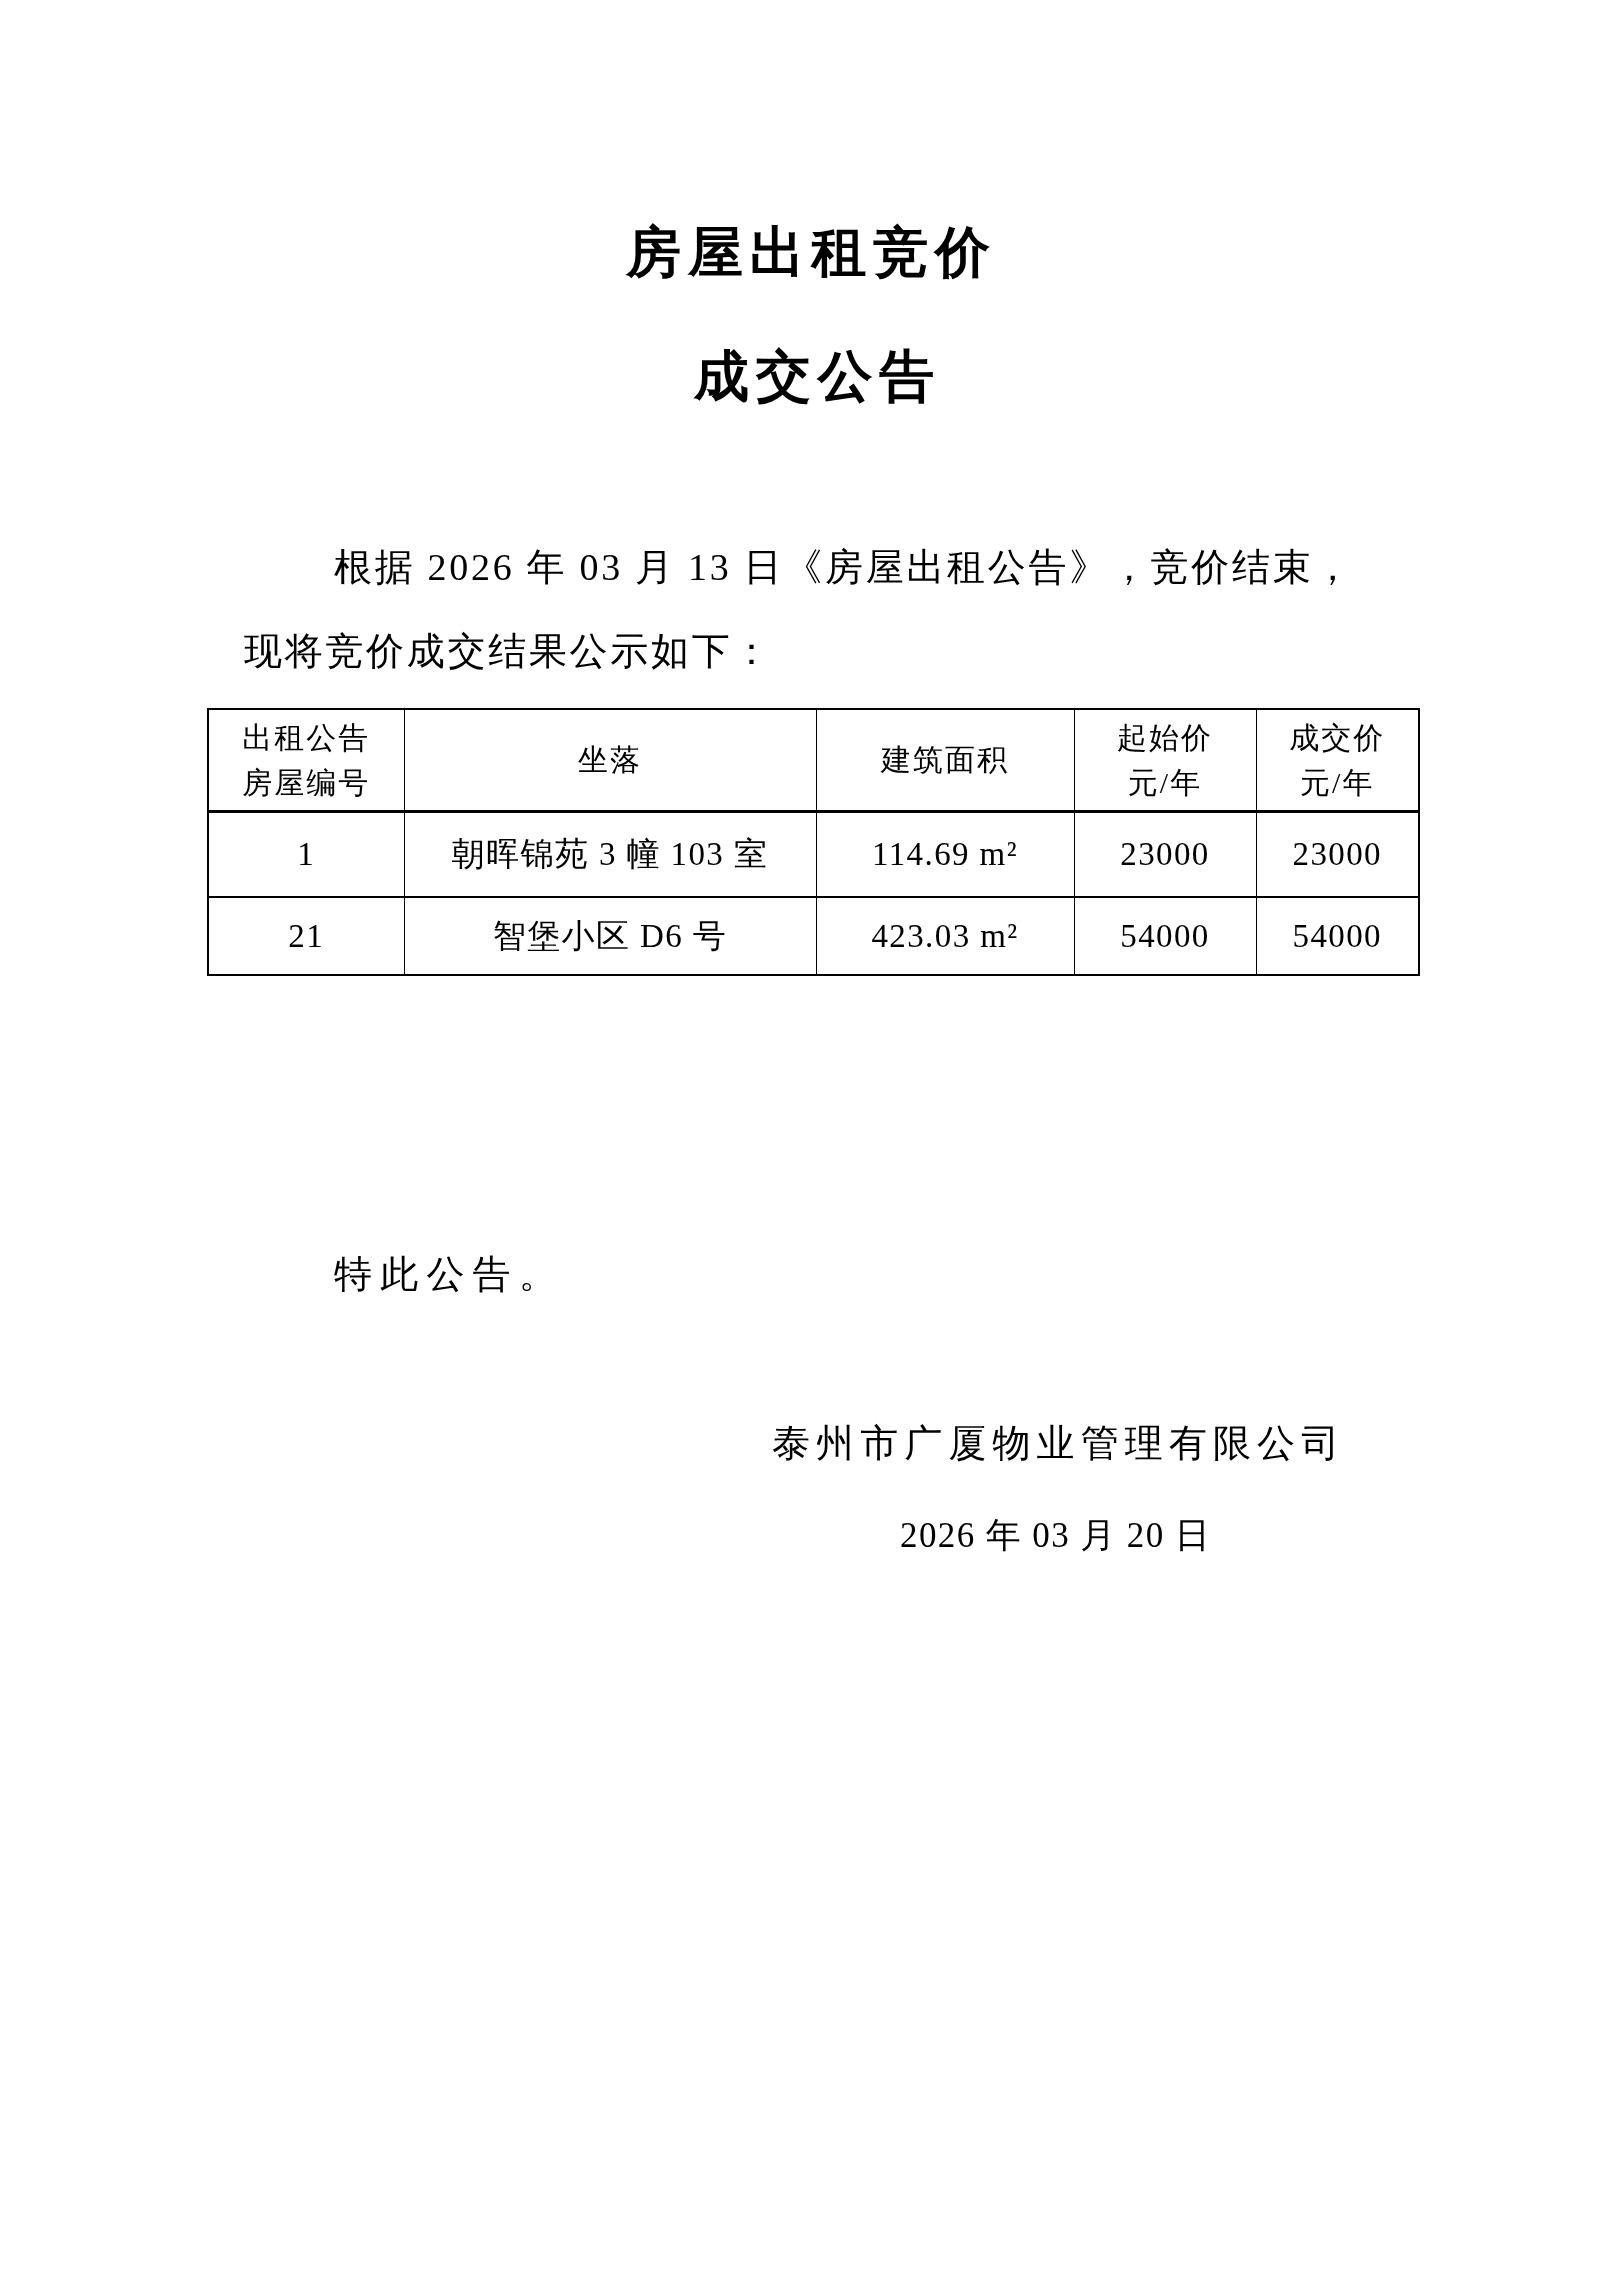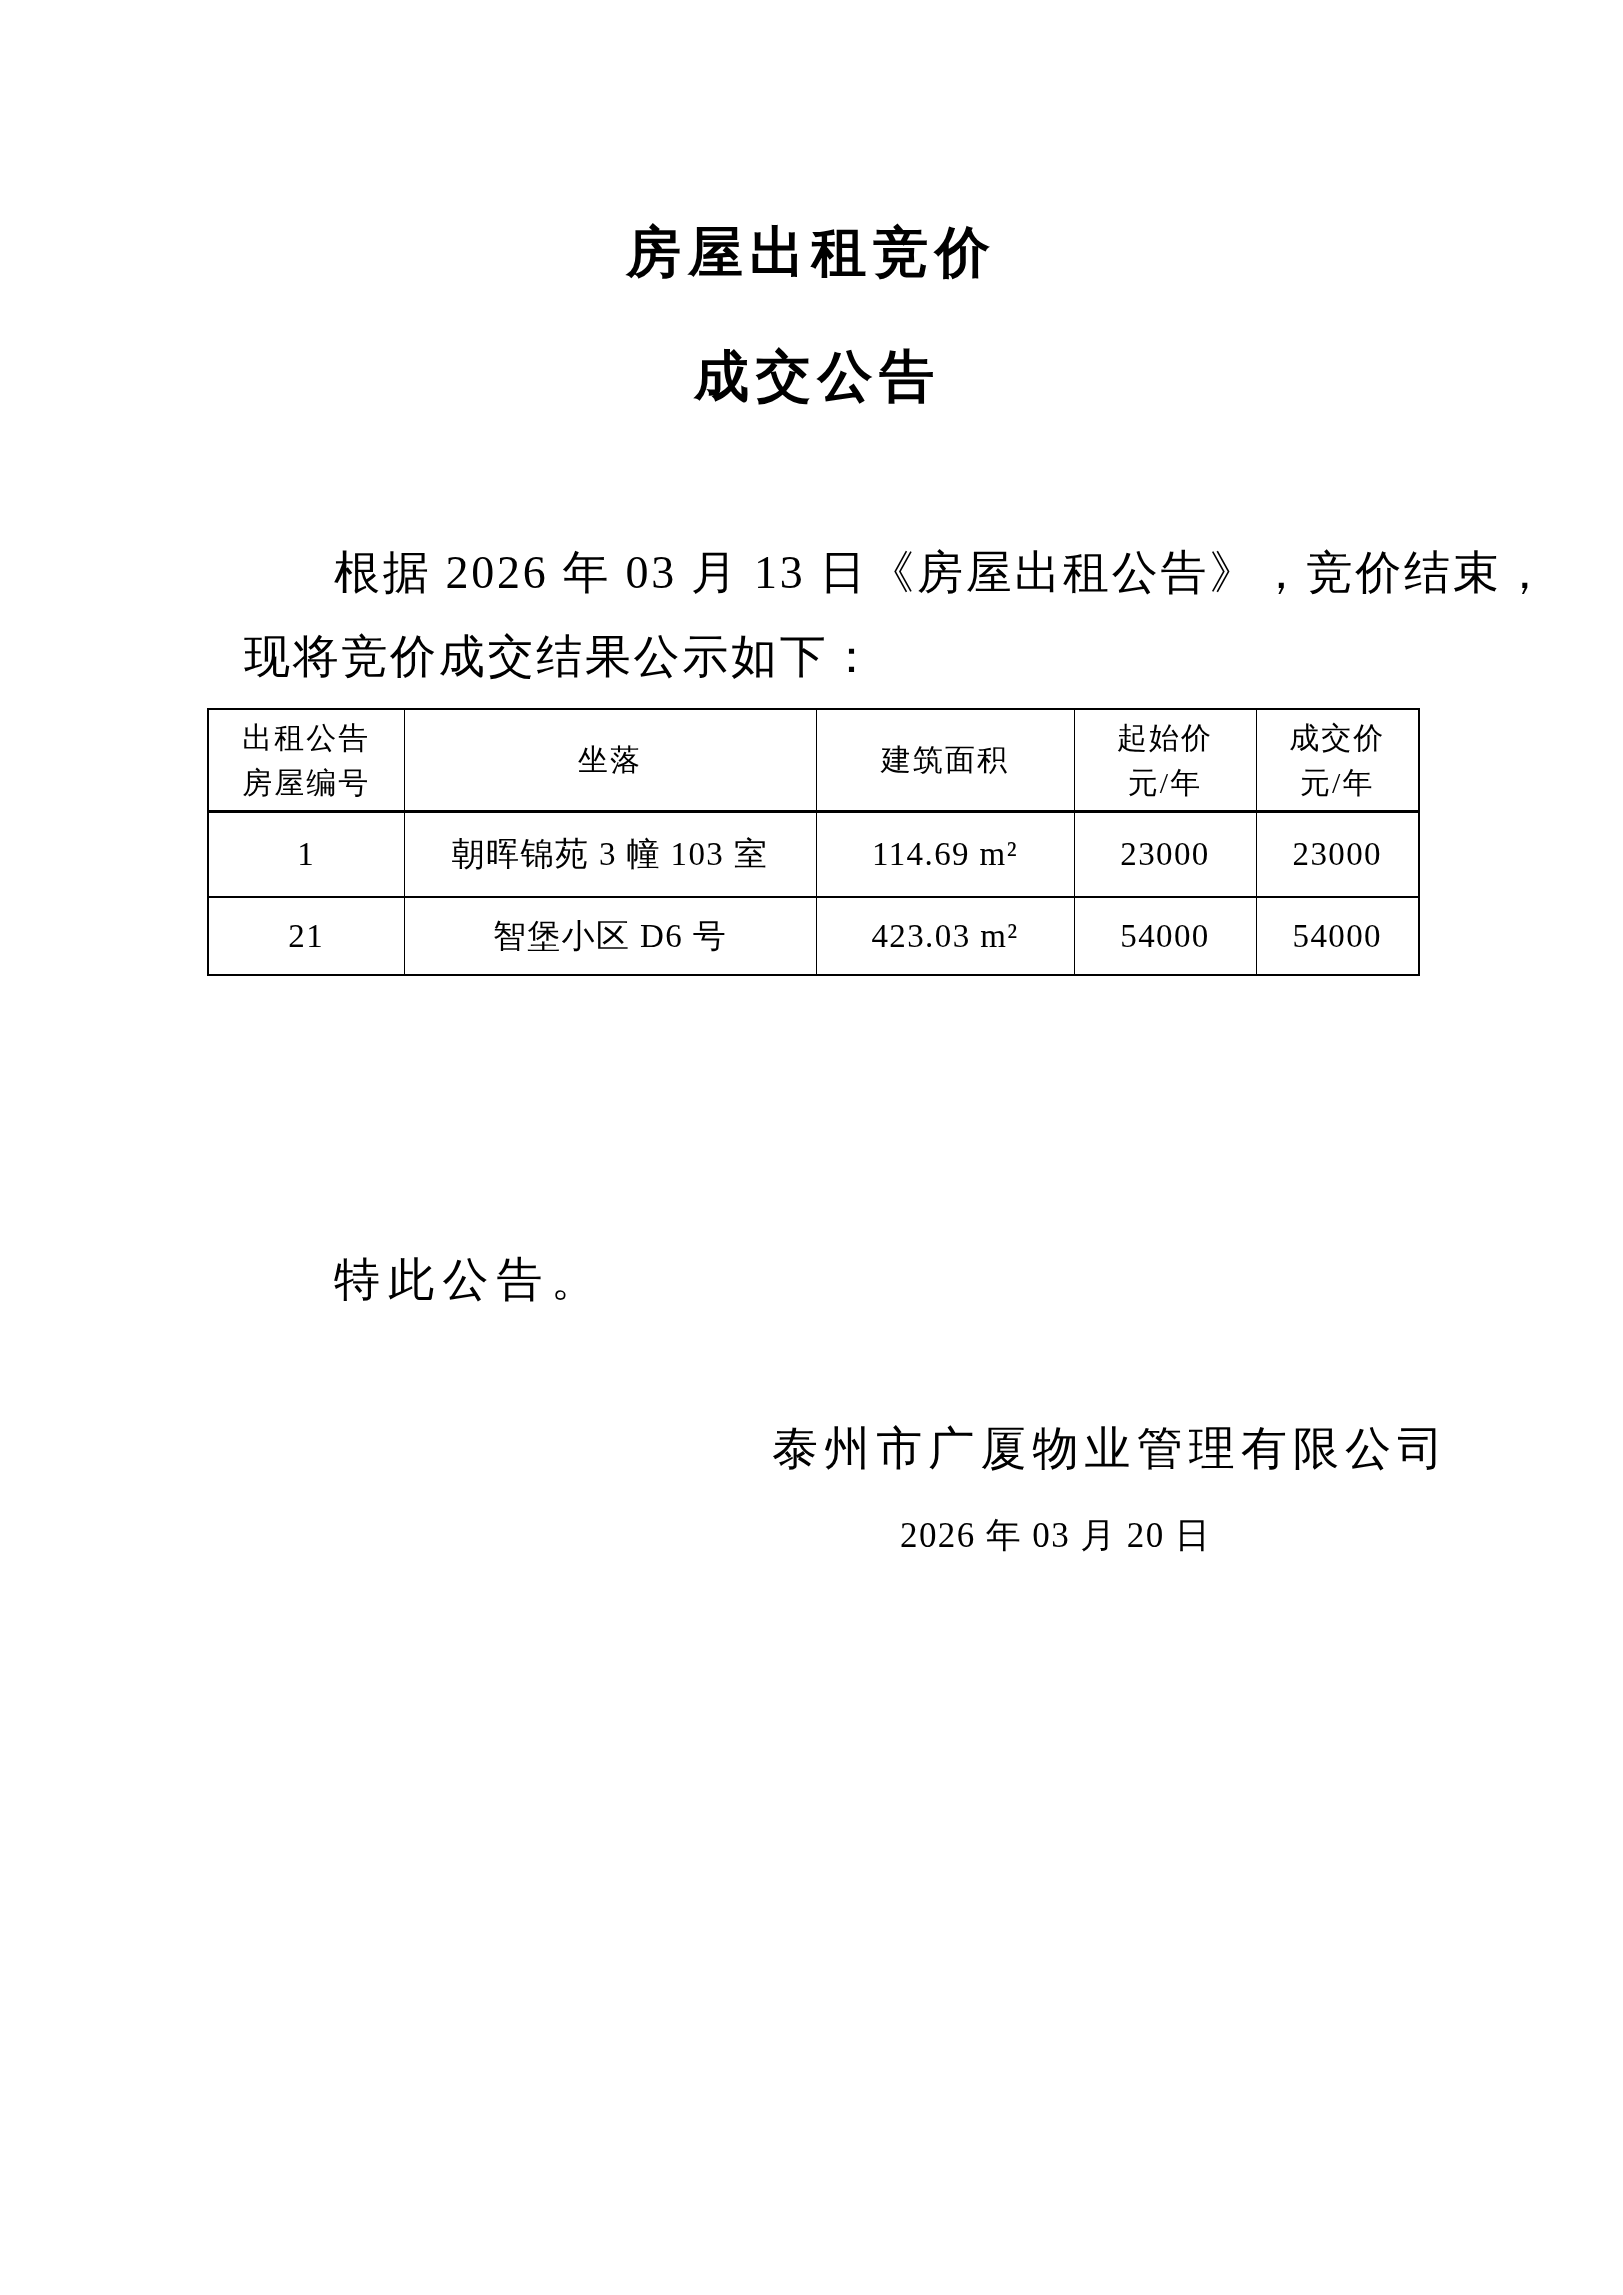--- a/index.html
+++ b/index.html
@@ -20,21 +20,21 @@
     font-size: 55px;
     font-weight: 700;
     letter-spacing: 6.8px;
     line-height: 1.2;
     white-space: nowrap;
   }
   .title-line.first  { top: 220px; }
   .title-line.second { top: 344px; padding-left: 6px; }
   .body-line {
     position: absolute;
-    font-size: 46px;
+    font-size: 38px;
     letter-spacing: 2.7px;
     line-height: 1.2;
     white-space: nowrap;
   }
   .para-line1 { left: 334px;  top: 545px; }
   .para-line2 { left: 244px;  top: 629px; }
   .closing    { left: 334px;  top: 1252px; letter-spacing: 8.2px; }
   .company    { left: 772px; top: 1421px; letter-spacing: 6.1px; }
   .date-line  { left: 900px; top: 1515px; letter-spacing: 1.4px; font-size: 35px; }
 

